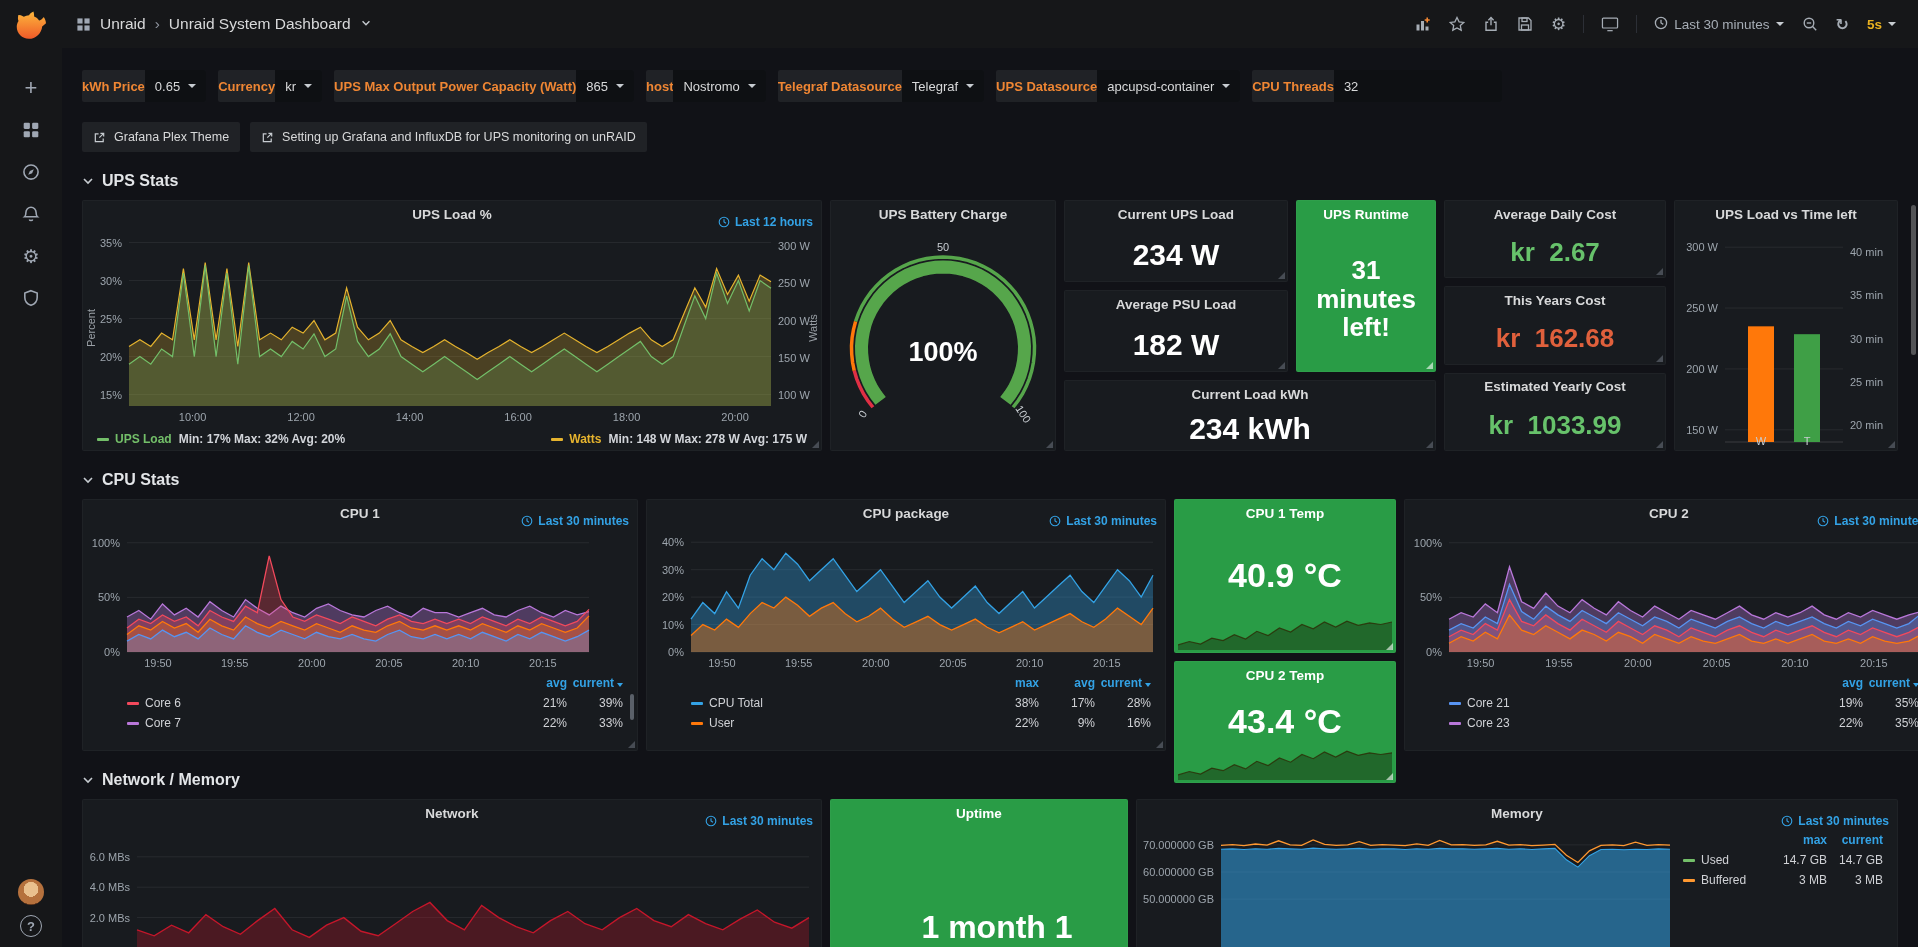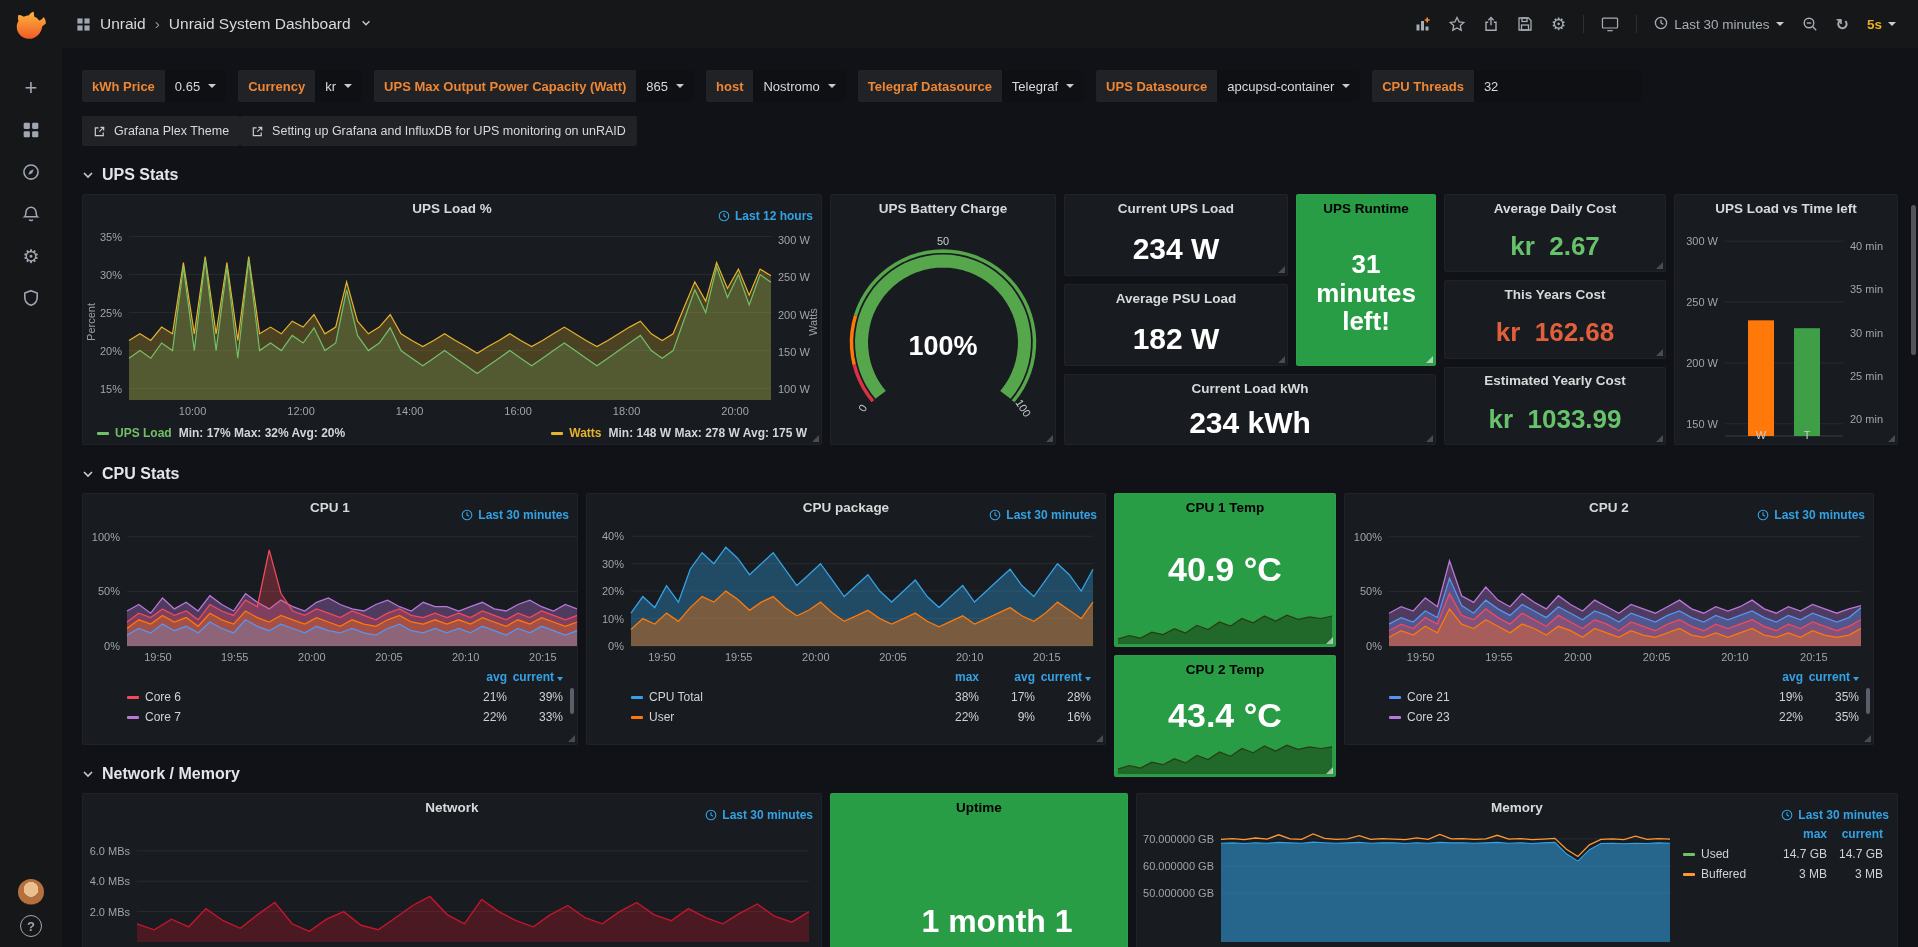--- a/index.html
+++ b/index.html
@@ -31,43 +31,43 @@
   .nav-btn { height:32px; padding:0 8px; display:flex; align-items:center; gap:6px; color:#a6adb5;
     font-size:13.5px; cursor:pointer; border-radius:2px; }
   .nav-btn svg { width:16px; height:16px; }
   .nav-divider { width:1px; height:18px; background:#2c2f36; margin:0 7px; }
   .caret { width:0; height:0; border-left:4px solid transparent; border-right:4px solid transparent;
     border-top:4px solid #c7ccd1; display:inline-block; }
   
   .content { position:absolute; left:62px; top:48px; right:0; bottom:-400px; padding:22px 20px 0; overflow:hidden; }
   .vars-row { display:flex; gap:12px; align-items:center; }
   .var-item { display:flex; align-items:stretch; height:32px; background:#202226; border-radius:2px; overflow:hidden; cursor:pointer; }
-  .var-label { display:flex; align-items:center; padding:0 10px; color:#ef8633; font-size:13px; font-weight:700; white-space:nowrap; }
+  .var-label { display:flex; align-items:center; padding:0 0; color:#ef8633; font-size:13px; font-weight:700; white-space:nowrap; }
   .var-value { display:flex; align-items:center; gap:8px; padding:0 10px; background:#0e1013; color:#d8d9da; font-size:13px; white-space:nowrap; }
   .var-input { width:168px; }
-  .links-row { display:flex; margin-top:14px; }
+  .links-row { display:flex; gap:10px; margin-top:20px; }
   .dash-link { display:flex; align-items:center; gap:8px; height:30px; padding:0 11px; background:#202226;
     border-radius:2px; font-size:12.5px; color:#d8d9da; cursor:pointer; white-space:nowrap; }
   .dash-link svg { width:13px; height:13px; }
   .section-header { display:flex; align-items:center; gap:8px; margin:20px 0 10px; font-size:16px;
     font-weight:700; color:#e3e5e8; cursor:pointer; }
   .section-header svg { width:12px; height:12px; }
   .row { display:flex; gap:8px; }
   .row-ups { height:251px; }
   .row-cpu { height:252px; }
   .row-net { height:250px; }
   
   .panel { position:relative; background:#181b1f; border:1px solid rgba(255,255,255,0.03);
     border-radius:2px; display:flex; flex-direction:column; flex:none; overflow:hidden; }
   .panel::after { content:""; position:absolute; right:2px; bottom:2px; border-style:solid;
     border-width:0 0 7px 7px; border-color:transparent transparent #474c54 transparent; }
   .panel.green::after { border-color:transparent transparent rgba(255,255,255,0.6) transparent; }
   .panel-h { position:relative; height:26px; flex:none; display:flex; align-items:center; justify-content:center;
     font-size:13.5px; font-weight:700; color:#d8d9da; }
-  .panel.green .panel-h { color:#000000; }
+  .panel.green .panel-h { color:#ffffff; }
   .panel-title { cursor:pointer; white-space:nowrap; }
   .time-ind { position:absolute; right:8px; top:8px; height:26px; display:flex; align-items:center; gap:5px;
     color:#33a2e5; font-size:12px; font-weight:700; }
   .time-ind svg { width:12px; height:12px; }
   .chart { position:relative; flex:1; }
   .chart-fixed { position:relative; flex:none; }
   .y-label { position:absolute; top:50%; font-size:11px; color:#9aa0a6;
     writing-mode:vertical-rl; transform:translateY(-50%) rotate(180deg); }
   .y-label.left { left:2px; }
   .y-label.right { right:2px; }
@@ -447,21 +447,21 @@
 
   <div class="section-header">
     <svg viewBox="0 0 12 12" fill="none" stroke="#c7ccd1" stroke-width="1.6">
         <path d="M2 4l4 4 4-4"></path>
       </svg>
     <span>CPU Stats</span>
   </div>
 
   <div class="row row-cpu">
 
-    <div class="panel" style="width:496px">
+    <div class="panel" style="width:556px">
       <div class="panel-h">
           <span class="panel-title">CPU 1</span>
         <span class="time-ind">
           <svg viewBox="0 0 14 14" fill="none" stroke="currentColor" stroke-width="1.3">
               <circle cx="7" cy="7" r="5.6"></circle>
               <path d="M7 3.8V7l2.3 1.4"></path>
             </svg>
           <span>Last 30 minutes</span>
           </span>
       </div>

